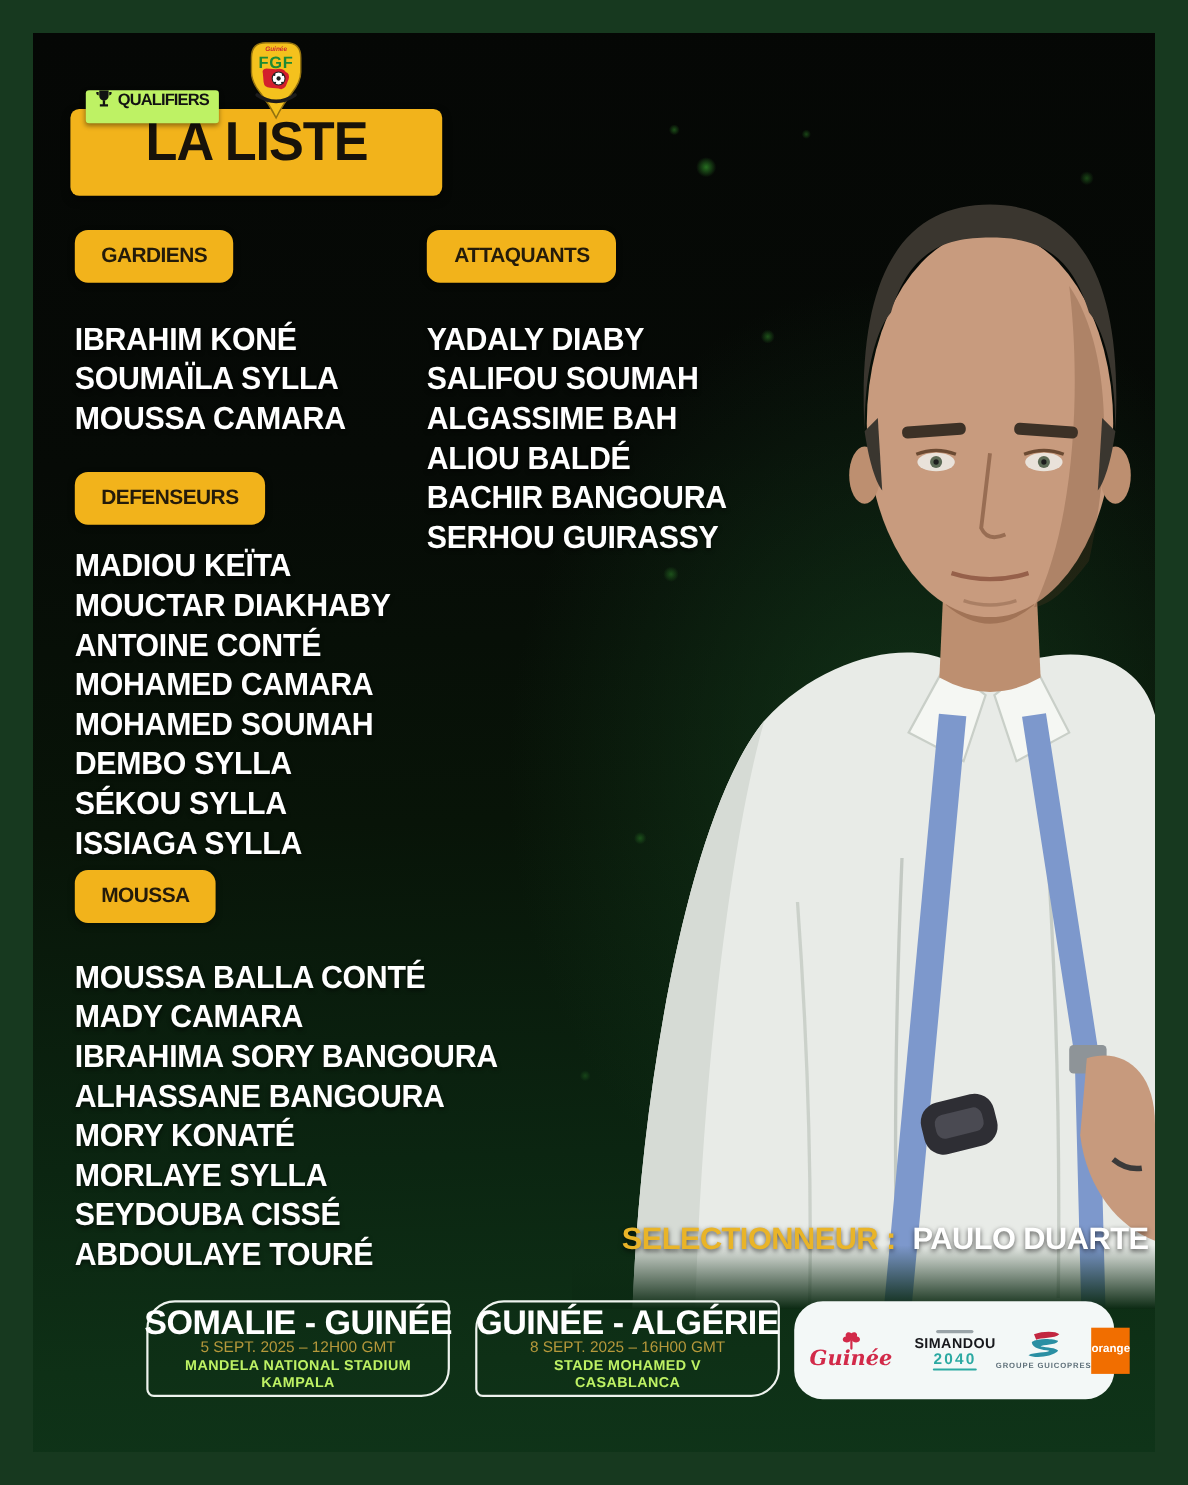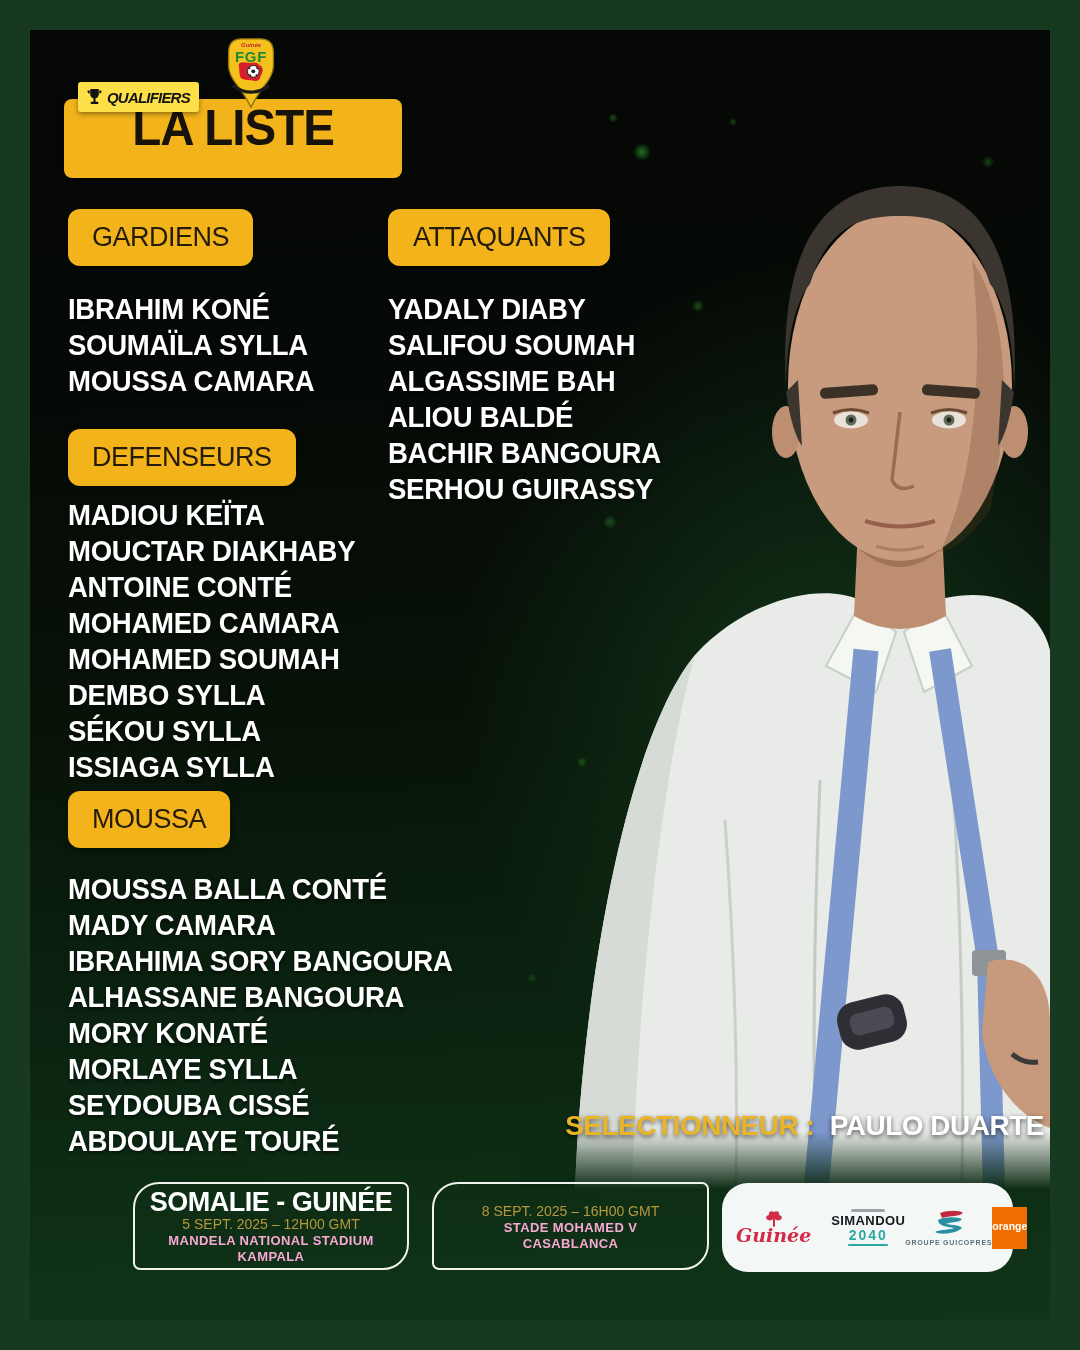--- a/index.html
+++ b/index.html
@@ -28,39 +28,39 @@
       radial-gradient(7px 7px at 872px 490px, rgba(72,214,60,.25), rgba(0,0,0,0) 70%),
       radial-gradient(9px 9px at 958px 132px, rgba(72,214,60,.30), rgba(0,0,0,0) 70%),
       radial-gradient(9px 9px at 612px 1008px, rgba(72,214,60,.22), rgba(0,0,0,0) 70%),
       radial-gradient(7px 7px at 502px 948px, rgba(72,214,60,.20), rgba(0,0,0,0) 70%);
   }
   .portrait{position:absolute;right:30px;top:180px;width:530px;height:1010px;z-index:2;}
 
   
   .q-badge{
     position:absolute;left:78px;top:82px;height:30px;z-index:6;
-    background:#fde047;border-radius:3px;display:flex;align-items:center;gap:5px;
-    padding:0 9px;box-shadow:0 2px 5px rgba(0,0,0,.4);font-style:italic;
+    background:#bef264;border-radius:3px;display:flex;align-items:flex-start;gap:5px;
+    padding:0 9px;box-shadow:0 2px 5px rgba(0,0,0,.4);
   }
   .q-badge .q-text{font-size:15px;font-weight:900;color:#121212;letter-spacing:-0.8px;}
   .crest{position:absolute;left:219px;top:33px;width:64px;height:78px;z-index:7;}
   .title-banner{
     position:absolute;left:64px;top:99px;width:338px;height:79px;z-index:5;
     background:#f2b31b;border-radius:8px;display:flex;align-items:flex-start;justify-content:center;
     box-shadow:0 3px 8px rgba(0,0,0,.45);
   }
   .title-banner .title-text{
     font-size:50px;font-weight:900;color:#17120a;letter-spacing:-1px;
     transform:scaleX(.95);
   }
 
   
   .chip{
     position:absolute;z-index:5;background:#f2b31b;border-radius:12px;
-    padding:13px 24px;font-size:27px;font-weight:400;color:#241b0a;letter-spacing:-0.5px;
+    padding:13px 24px;font-size:19px;font-weight:700;color:#241b0a;letter-spacing:-0.5px;
     box-shadow:0 2px 6px rgba(0,0,0,.35);white-space:nowrap;
   }
   .chip-gardiens{left:68px;top:209px;}
   .chip-attaquants{left:388px;top:209px;padding-left:25px;}
   .chip-defenseurs{left:68px;top:429px;}
   .chip-milieux{left:68px;top:791px;}
   .players{
     position:absolute;z-index:5;color:#ffffff;font-weight:800;font-size:29px;line-height:36px;
     letter-spacing:-0.3px;transform:scaleX(.95);transform-origin:0 0;
     text-shadow:0 2px 4px rgba(0,0,0,.6);
@@ -80,23 +80,23 @@
   .coach-line .coach-name{color:#ffffff;margin-left:8px;}
 
   
   .match-card{
     position:absolute;top:1182px;height:88px;z-index:6;box-sizing:border-box;
     border:2px solid #eef3ee;border-radius:26px 7px 26px 7px;
     display:flex;flex-direction:column;align-items:center;justify-content:center;padding-top:2px;
   }
   .match-1{left:133px;width:276px;}
   .match-2{left:432px;width:277px;}
-  .match-title{font-size:27px;font-weight:900;color:#ffffff;letter-spacing:-0.5px;line-height:27px;white-space:nowrap;}
+  .match-title{font-size:31px;font-weight:900;color:#ffffff;letter-spacing:-0.5px;line-height:27px;white-space:nowrap;}
   .match-date{font-size:14px;font-weight:400;color:#b5983b;line-height:17px;white-space:nowrap;}
-  .match-venue,.match-city{font-size:13px;font-weight:700;color:#f9a8d4;line-height:16px;letter-spacing:.4px;white-space:nowrap;}
+  .match-venue,.match-city{font-size:13px;font-weight:700;color:#bef264;line-height:16px;letter-spacing:.4px;white-space:nowrap;}
 
   
   .sponsor-card{
     position:absolute;left:722px;top:1183px;width:291px;height:89px;z-index:6;
     background:#f3f8f7;border-radius:26px;display:flex;align-items:center;
     justify-content:space-between;padding:0 14px;box-sizing:border-box;
   }
   .logo-guinee{display:flex;flex-direction:column;align-items:center;line-height:1;}
   .logo-guinee .g-text{font-family:"DejaVu Serif",serif;font-style:italic;font-weight:700;font-size:19px;color:#d22a49;margin-top:-2px;}
   .logo-simandou{display:flex;flex-direction:column;align-items:center;line-height:1;margin-left:20px;}
@@ -241,20 +241,21 @@
     <span class="coach-name">PAULO DUARTE</span>
   </div>
 
   <div class="match-card match-1">
     <div class="match-title">SOMALIE - GUINÉE</div>
     <div class="match-date">5 SEPT. 2025 – 12H00 GMT</div>
     <div class="match-venue">MANDELA NATIONAL STADIUM</div>
     <div class="match-city">KAMPALA</div>
   </div>
   <div class="match-card match-2">
+    <div class="match-title">GUINÉE - ALGÉRIE</div>
     <div class="match-date">8 SEPT. 2025 – 16H00 GMT</div>
     <div class="match-venue">STADE MOHAMED V</div>
     <div class="match-city">CASABLANCA</div>
   </div>
 
   <div class="sponsor-card">
     <div class="logo-guinee">
       <svg width="20" height="18" viewBox="0 0 20 18" aria-hidden="true">
         <path d="M10,2 C13,0 16,2 15,5 C18,5 19,9 16,10 C14,11 11,10 10,8 C9,10 6,11 4,10 C1,9 2,5 5,5 C4,2 7,0 10,2 Z" fill="#d22a49"></path>
         <rect x="9" y="8" width="2" height="9" rx="1" fill="#d22a49"></rect>

